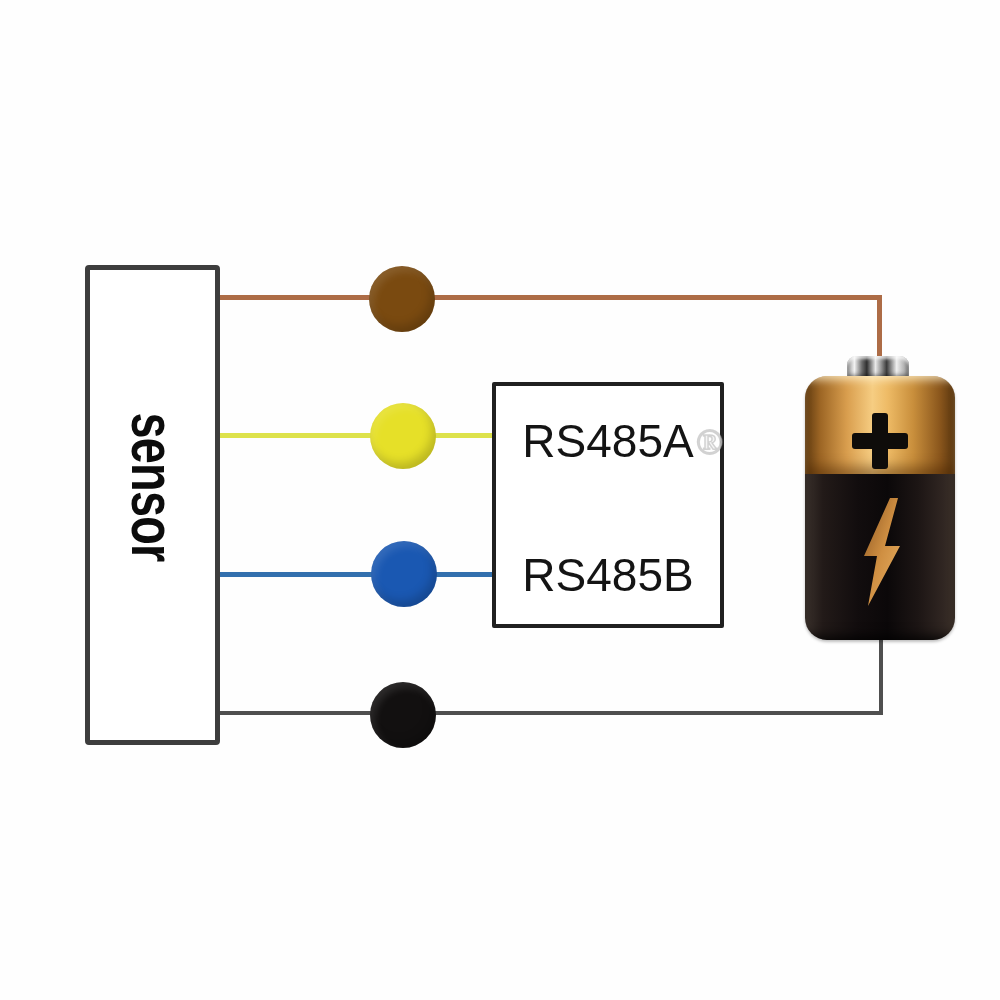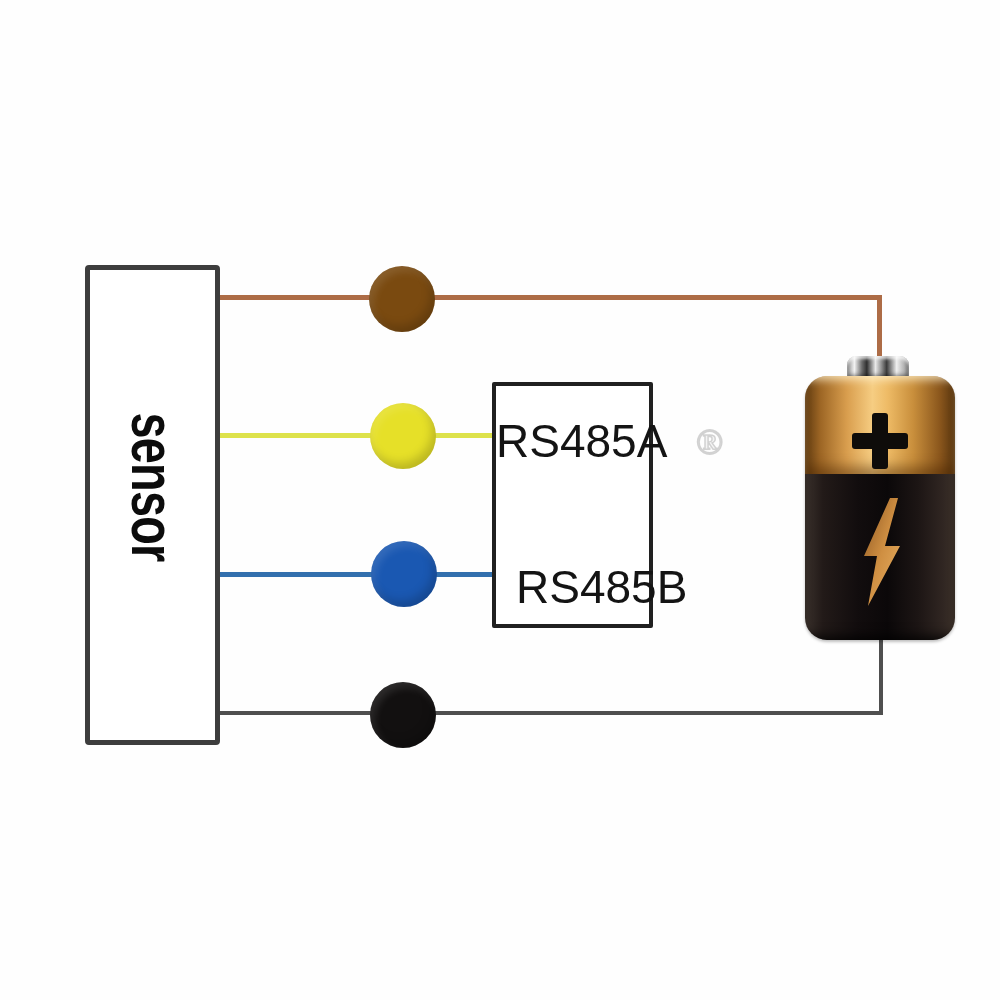--- a/index.html
+++ b/index.html
@@ -13,30 +13,30 @@
     box-sizing:border-box;border:5px solid #3d3d3d;border-radius:4px;
     background:#ffffff;z-index:2;
   }
   .sensor-label{
     position:absolute;left:50%;top:217px;
     transform:translate(-50%,-50%) rotate(90deg) scale(0.78,1.02);
     font-size:60px;font-weight:bold;color:#0c0c0c;white-space:nowrap;
     letter-spacing:-1px;
   }
   .rs485-box{
-    position:absolute;left:492px;top:382px;width:161px;height:246px;
+    position:absolute;left:492px;top:382px;width:232px;height:246px;
     box-sizing:border-box;border:4px solid #202020;border-radius:2px;
     background:#ffffff;z-index:4;
   }
   .rs485-line{
     position:absolute;left:0;width:100%;text-align:center;
     font-size:46px;line-height:54px;color:#141414;letter-spacing:0px;
   }
   .rs485-line.a{top:28px;}
-  .rs485-line.b{top:174px;padding-left:20px;}
+  .rs485-line.b{top:162px;}
   
   .wire{position:absolute;z-index:1;}
   .wire.power-h {left:218px;top:295px;width:664px;height:5px;}
   .wire.power-v {left:877px;top:297px;width:5px;height:62px;}
   .wire.a-h     {left:218px;top:433px;width:276px;height:5px;}
   .wire.b-h     {left:218px;top:572px;width:276px;height:5px;}
   .wire.gnd-h   {left:218px;top:711px;width:665px;height:4px;}
   .wire.gnd-v   {left:879px;top:638px;width:4px;height:77px;}
   
   .dot{

